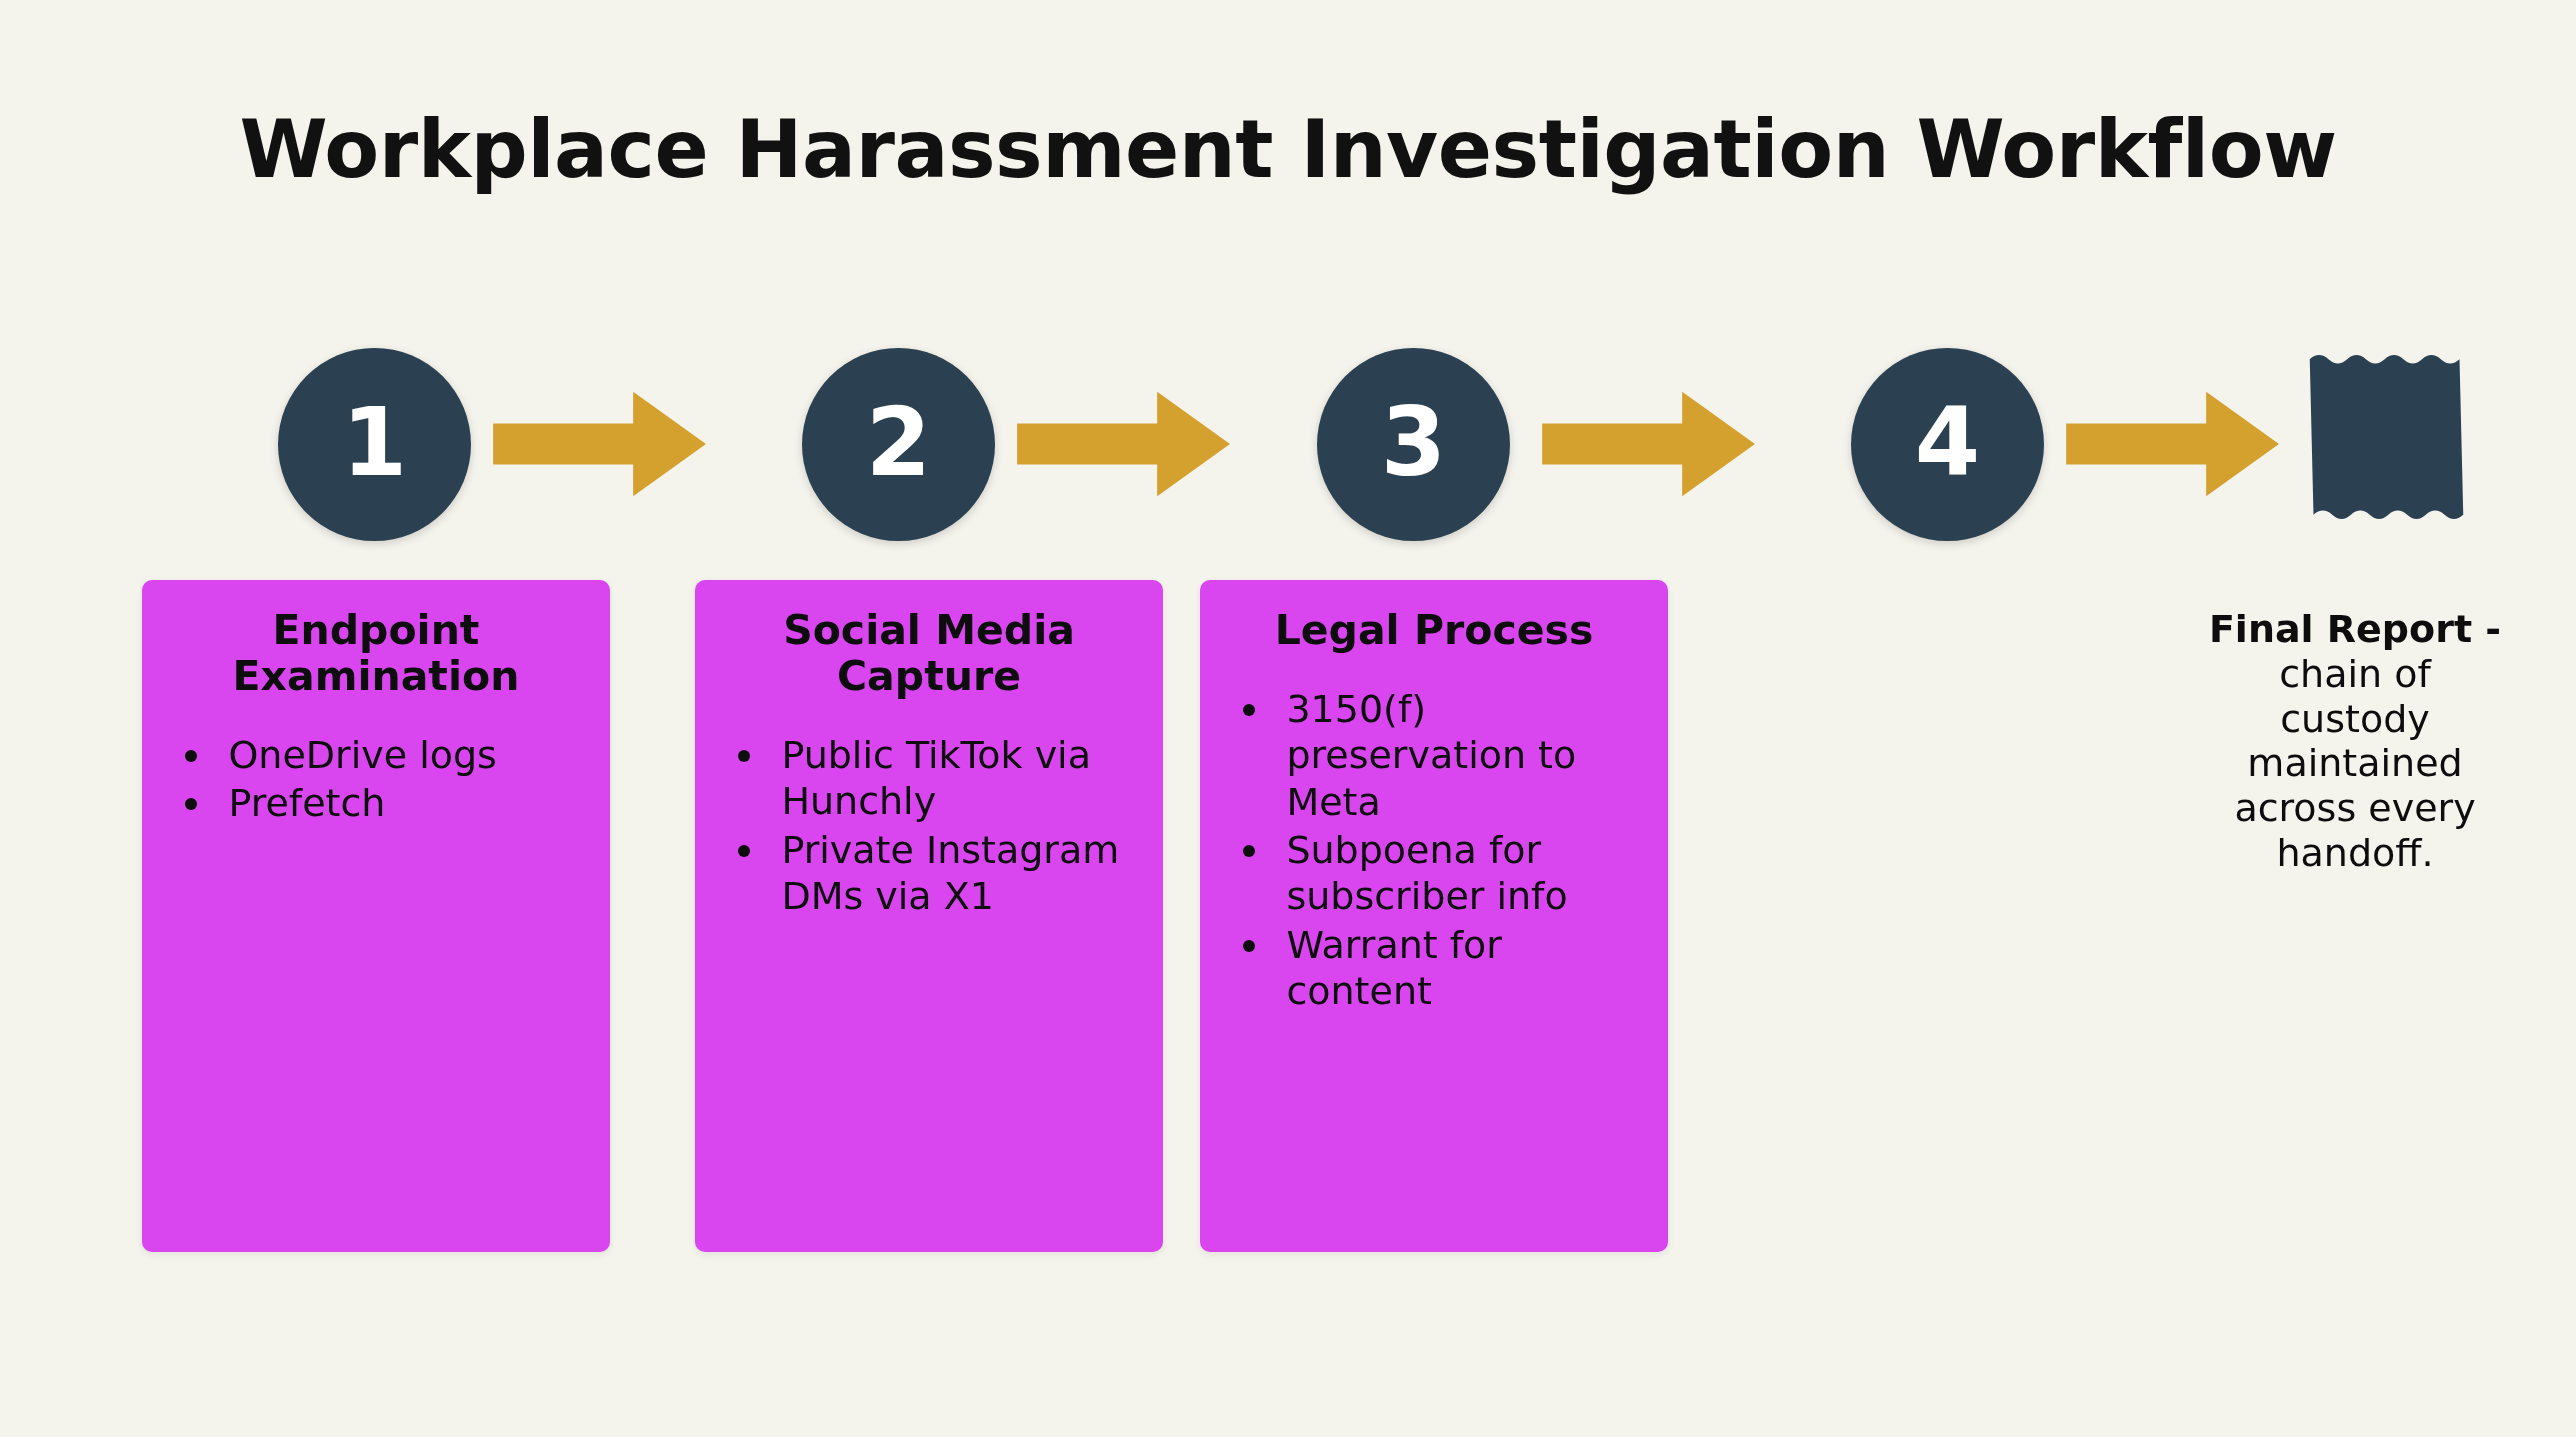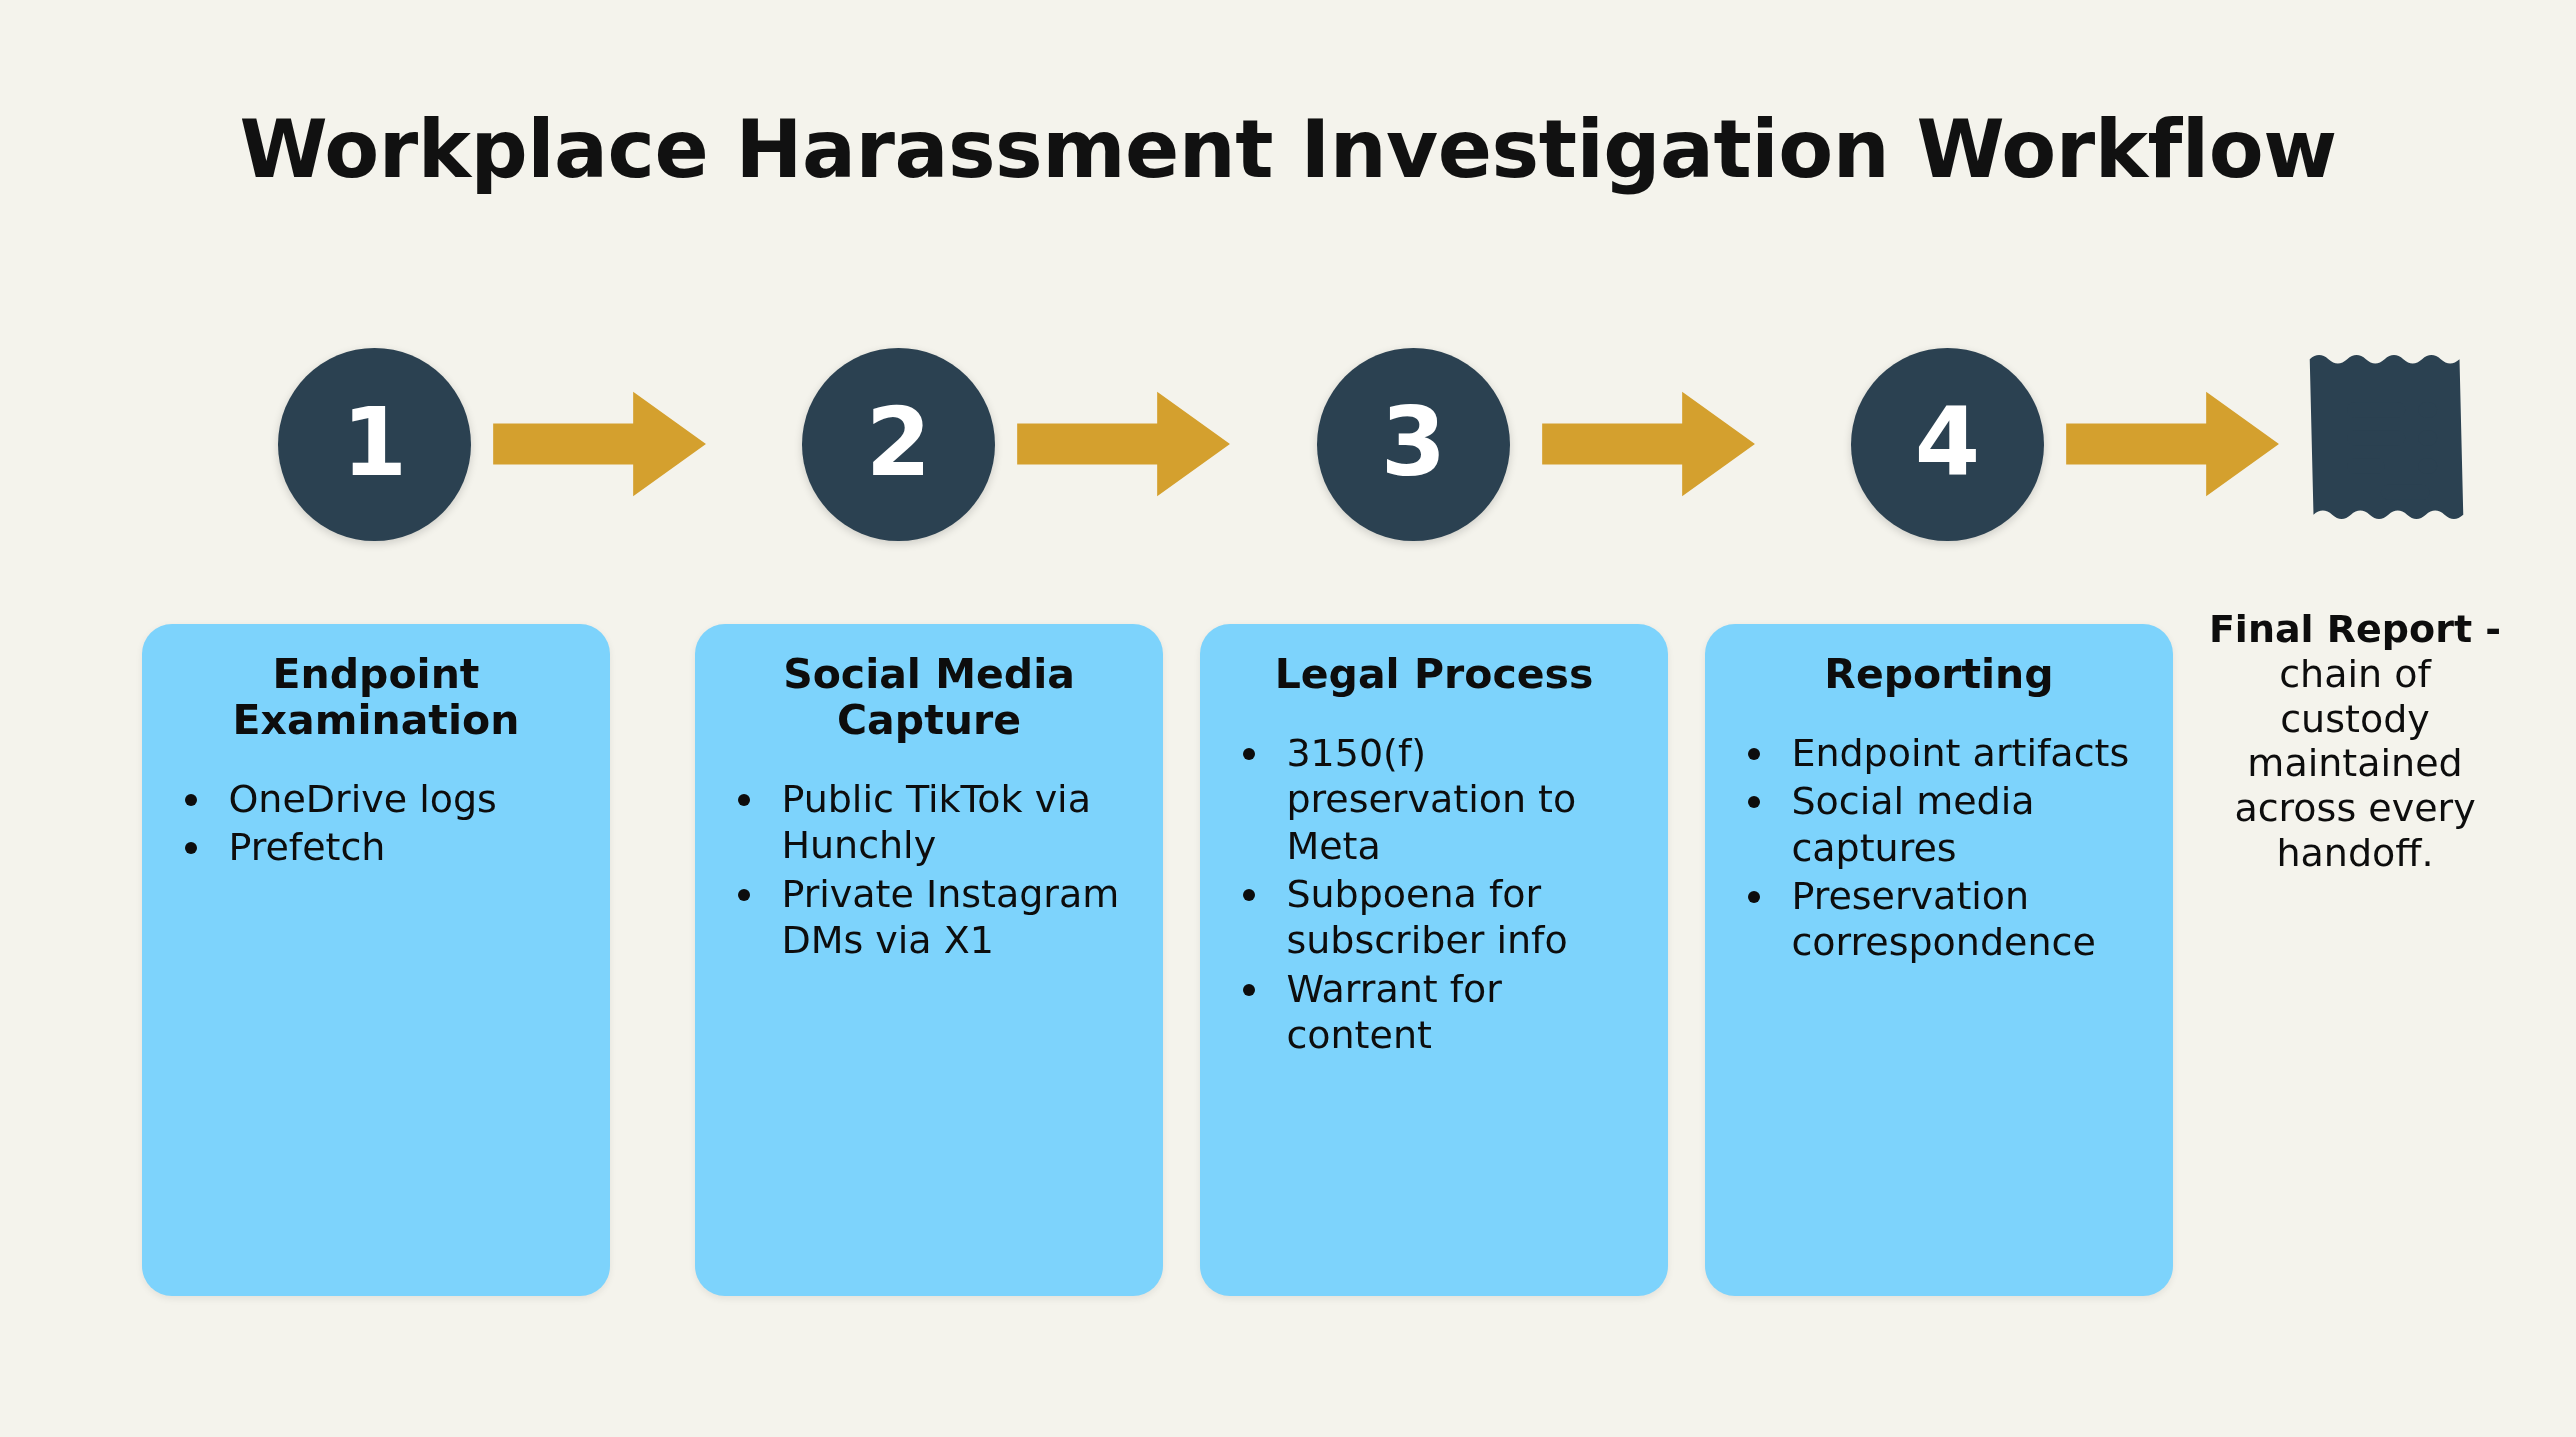--- a/index.html
+++ b/index.html
@@ -81,26 +81,25 @@
     left: 2306px;
     top: 348px;
     width: 161px;
     height: 178px;
   }
 
   
   .card {
     position: absolute;
     top: 580px;
-    background: #7dd3fc;
-    border-radius: 30px;
+    background: #d946ef;
+    border-radius: 10px;
     box-shadow: 0 2.8px 7.5px rgba(0,0,0,0.07);
     box-sizing: border-box;
     padding: 22.5px 9.4px 19px 9.4px;
-    margin-top: 44px;
   }
   #card-1 { left: 142px;  width: 468px; height: 672px; }
   #card-2 { left: 695px;  width: 468px; height: 672px; }
   #card-3 { left: 1200px; width: 468px; height: 672px; }
   #card-4 { left: 1705px; width: 468px; height: 672px; }
 
   .card-title {
     text-align: center;
     font-size: 41px;
     font-weight: 700;
@@ -236,28 +235,20 @@
 
   <div class="card" id="card-3">
     <div class="card-title">Legal Process</div>
     <ul class="card-bullets">
       <li>3150(f) preservation to Meta</li>
       <li>Subpoena for subscriber info</li>
       <li>Warrant for content</li>
     </ul>
   </div>
 
-  <div class="card" id="card-4">
-    <div class="card-title">Reporting</div>
-    <ul class="card-bullets">
-      <li>Endpoint artifacts</li>
-      <li>Social media captures</li>
-      <li>Preservation correspondence</li>
-    </ul>
-  </div>
 
   <div id="final-report">
     <span class="fr-head">Final Report -</span>
     <span class="fr-body">chain of custody maintained across every handoff.</span>
   </div>
 
 </div>
 
 
 </body></html>

